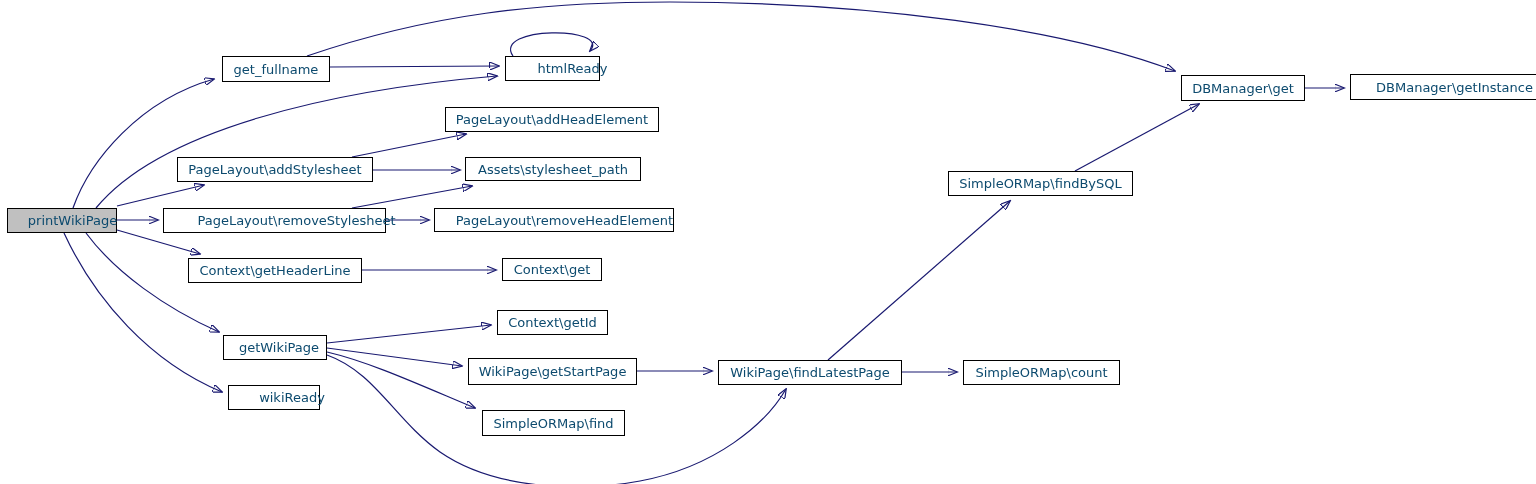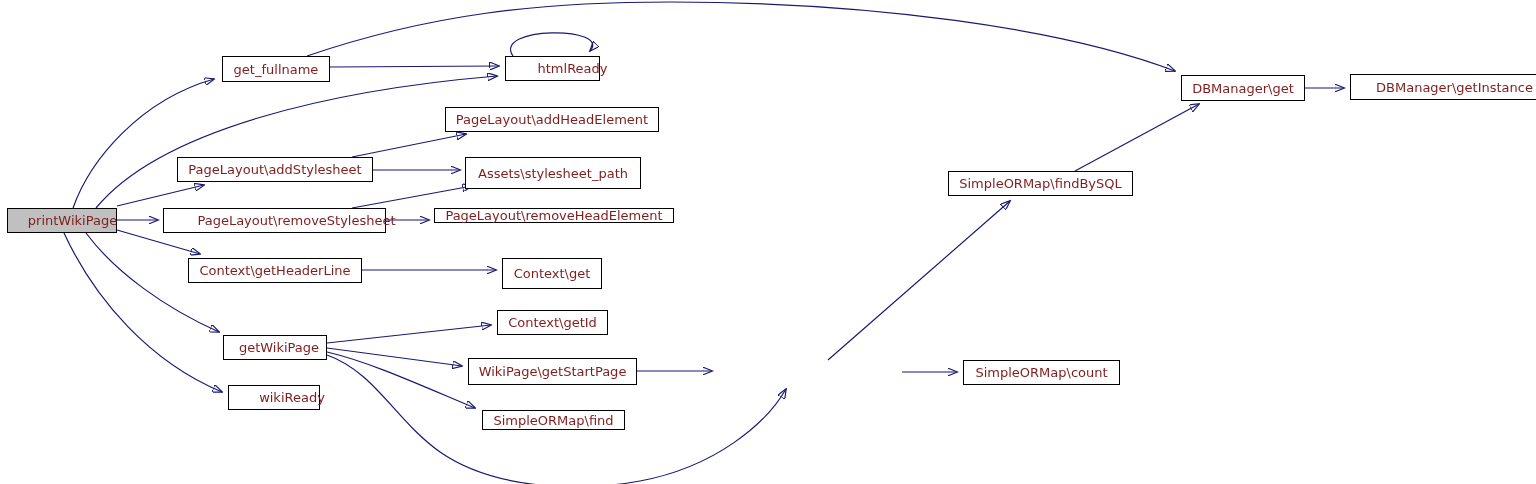--- a/index.html
+++ b/index.html
@@ -29,21 +29,21 @@
   }
   .node {
     position: absolute;
     box-sizing: border-box;
     border: 1px solid #000000;
     background: #ffffff;
     display: flex;
     align-items: center;
     justify-content: center;
     font-size: 13px;
-    color: #7f1d1d;
+    color: #0c4a6e;
     white-space: nowrap;
     cursor: pointer;
   }
   .node.root {
     background: #c0c0c0;
     cursor: default;
     padding-left: 21px;
   }
   .node span {
     pointer-events: none;
@@ -99,60 +99,63 @@
   </div>
 
   <div class="node" style="left:445px; top:107px; width:214px; height:25px;">
     <span>PageLayout\addHeadElement</span>
   </div>
 
   <div class="node" style="left:177px; top:157px; width:196px; height:25px;">
     <span>PageLayout\addStylesheet</span>
   </div>
 
-  <div class="node" style="left:465px; top:157px; width:176px; height:32px;">
+  <div class="node" style="left:465px; top:157px; width:176px; height:24px;">
     <span>Assets\stylesheet_path</span>
   </div>
 
   <div class="node" style="left:163px; top:208px; width:223px; height:25px;padding-left:44px;">
     <span>PageLayout\removeStylesheet</span>
   </div>
 
-  <div class="node" style="left:434px; top:208px; width:240px; height:15px;">
+  <div class="node" style="left:434px; top:208px; width:240px; height:24px;justify-content:flex-end;">
     <span>PageLayout\removeHeadElement</span>
   </div>
 
   <div class="node" style="left:188px; top:258px; width:174px; height:25px;">
     <span>Context\getHeaderLine</span>
   </div>
 
-  <div class="node" style="left:502px; top:258px; width:100px; height:31px;">
+  <div class="node" style="left:502px; top:258px; width:100px; height:23px;">
     <span>Context\get</span>
   </div>
 
   <div class="node" style="left:497px; top:310px; width:111px; height:25px;">
     <span>Context\getId</span>
   </div>
 
   <div class="node" style="left:223px; top:335px; width:104px; height:25px;padding-left:8px;">
     <span>getWikiPage</span>
   </div>
 
   <div class="node" style="left:468px; top:358px; width:169px; height:27px;">
     <span>WikiPage\getStartPage</span>
   </div>
 
   <div class="node" style="left:228px; top:385px; width:92px; height:25px;padding-left:36px;">
     <span>wikiReady</span>
   </div>
 
-  <div class="node" style="left:482px; top:410px; width:143px; height:20px;align-items:center;">
+  <div class="node" style="left:482px; top:410px; width:143px; height:26px;align-items:center;">
     <span>SimpleORMap\find</span>
   </div>
 
+  <div class="node" style="left:718px; top:360px; width:184px; height:25px;">
+    <span>WikiPage\findLatestPage</span>
+  </div>
 
   <div class="node" style="left:963px; top:360px; width:157px; height:25px;">
     <span>SimpleORMap\count</span>
   </div>
 
   <div class="node" style="left:948px; top:171px; width:185px; height:25px;">
     <span>SimpleORMap\findBySQL</span>
   </div>
 
   <div class="node" style="left:1181px; top:75px; width:124px; height:26px;">

